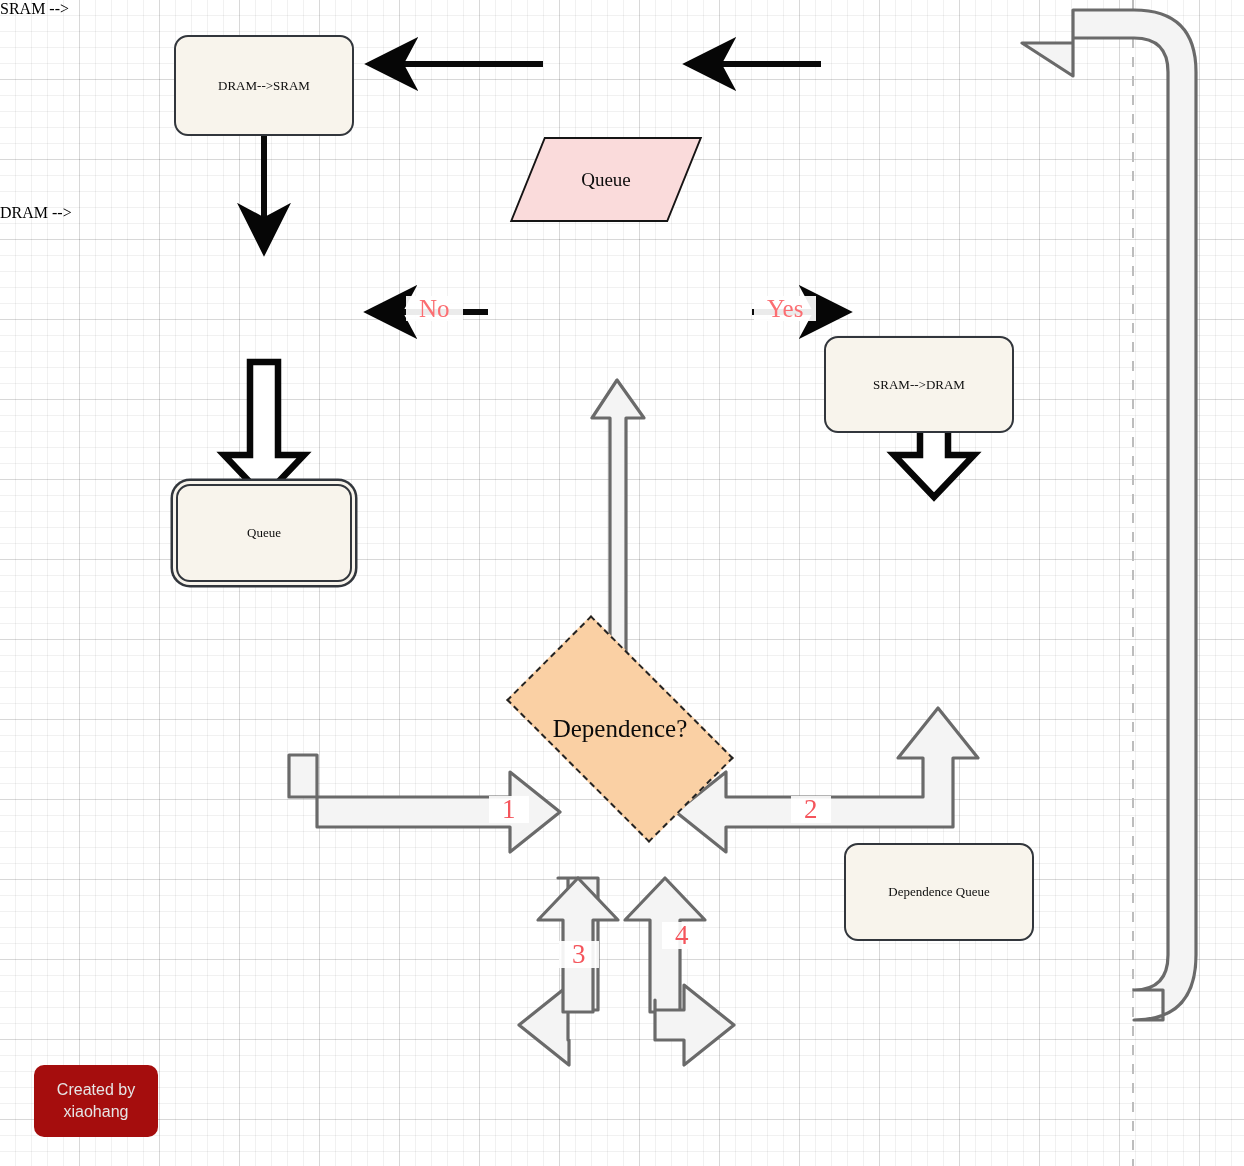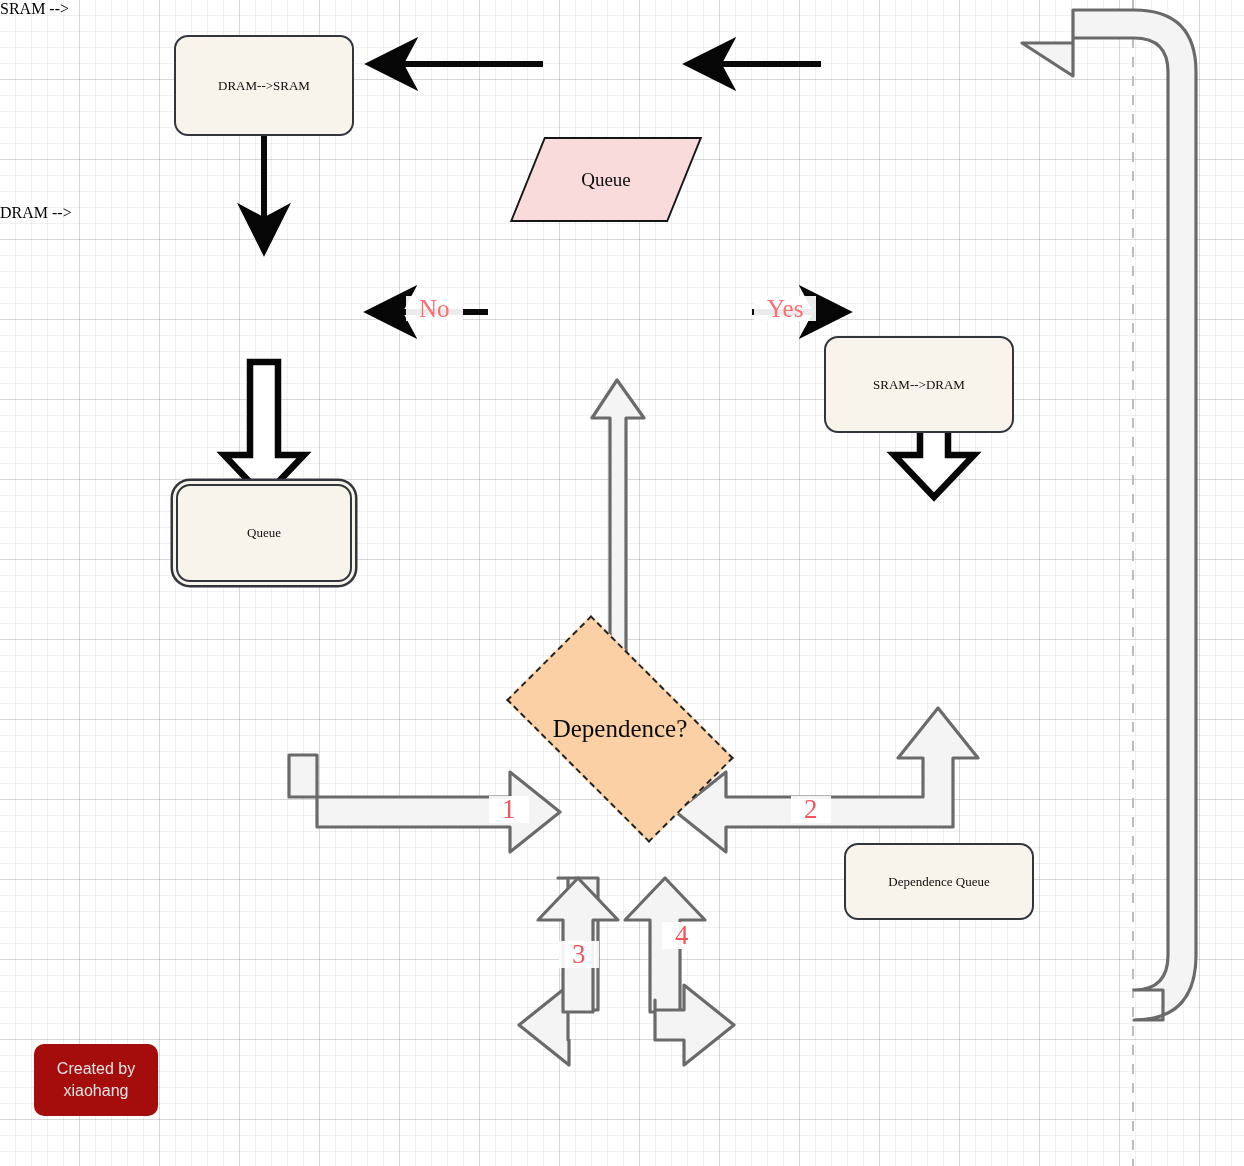--- a/index.html
+++ b/index.html
@@ -229,21 +229,21 @@
     <span>SRAM--&gt;DRAM</span>
   </div>
 
   
   <div class="diamond zt" style="left:480px;top:230px;width:280px;height:164px;">
     <div class="dshape"></div>
     <div class="dtext">Dependence?</div>
   </div>
 
   
-  <div class="node procbox zt" style="left:844px;top:262px;width:190px;height:77px;">
+  <div class="node procbox zt" style="left:844px;top:262px;width:190px;height:98px;">
     <span>Dependence Queue</span>
   </div>
 
   
   <div class="node badge zt" style="left:34px;top:386px;width:124px;height:72px;">
     <span>Created by</span>
     <span>xiaohang</span>
   </div>
 
   

